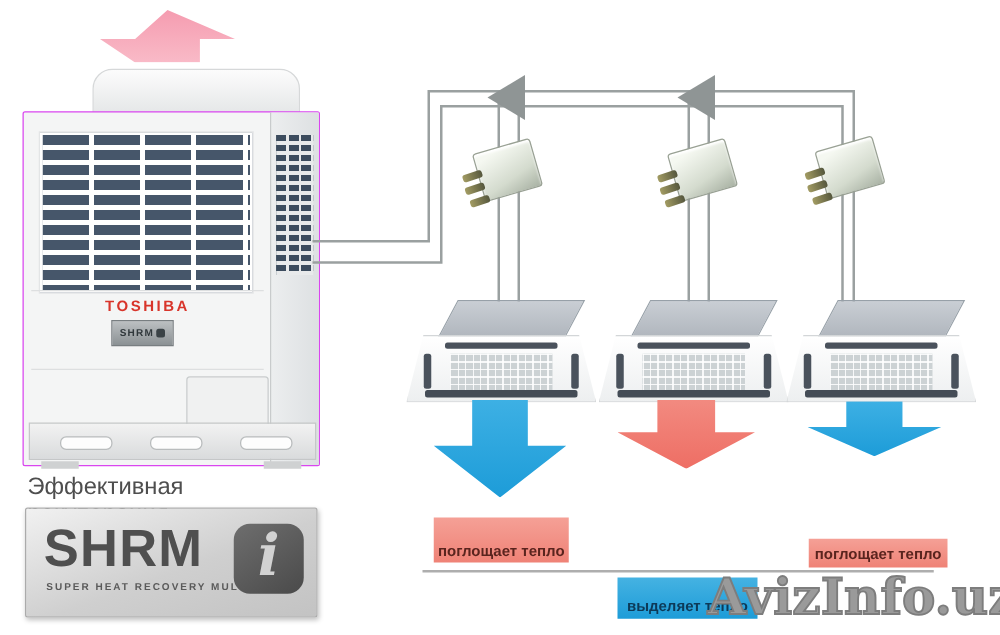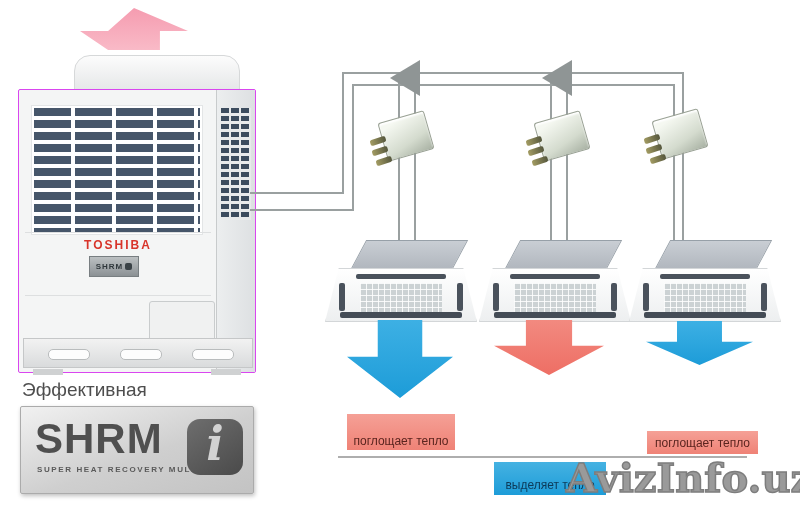--- a/index.html
+++ b/index.html
@@ -98,21 +98,21 @@
 
   
   .down-arrow{clip-path:polygon(29% 0,71% 0,71% 47%,100% 47%,50% 100%,0 47%,29% 47%);z-index:2;}
   .arr-blue{background:linear-gradient(#3db0e4,#1d9cd8);}
   .arr-red{background:linear-gradient(#f28a80,#ee6e64);}
   .arrow1{left:347px;top:320px;width:106px;height:78px;}
   .arrow2{left:494px;top:320px;width:110px;height:55px;}
   .arrow3{left:646px;top:321px;width:107px;height:44px;}
 
   
-  .lab{display:flex;justify-content:center;font-size:12px;font-weight:normal;z-index:2;}
+  .lab{display:flex;justify-content:center;font-size:12px;font-weight:bold;z-index:2;}
   .lab-red{background:linear-gradient(#f5a096,#ef8276);color:#5a241e;}
   .lab-blue{background:linear-gradient(#45b2e2,#1d9cd8);color:#0d3a58;}
   .label1{left:347px;top:414px;width:108px;height:36px;align-items:flex-end;padding-bottom:2px;box-sizing:border-box;}
   .label2{left:494px;top:462px;width:112px;height:33px;align-items:flex-start;padding-top:16px;box-sizing:border-box;}
   .label3{left:647px;top:431px;width:111px;height:23px;align-items:center;}
   .floor-line{left:338px;top:456px;width:409px;height:2px;background:#aeaeae;z-index:1;}
 
   
   .watermark{left:566px;top:458px;z-index:5;font-family:"DejaVu Serif",serif;
     font-weight:bold;font-size:40px;color:#9a9a9a;-webkit-text-stroke:1.5px #7d7d7d;

